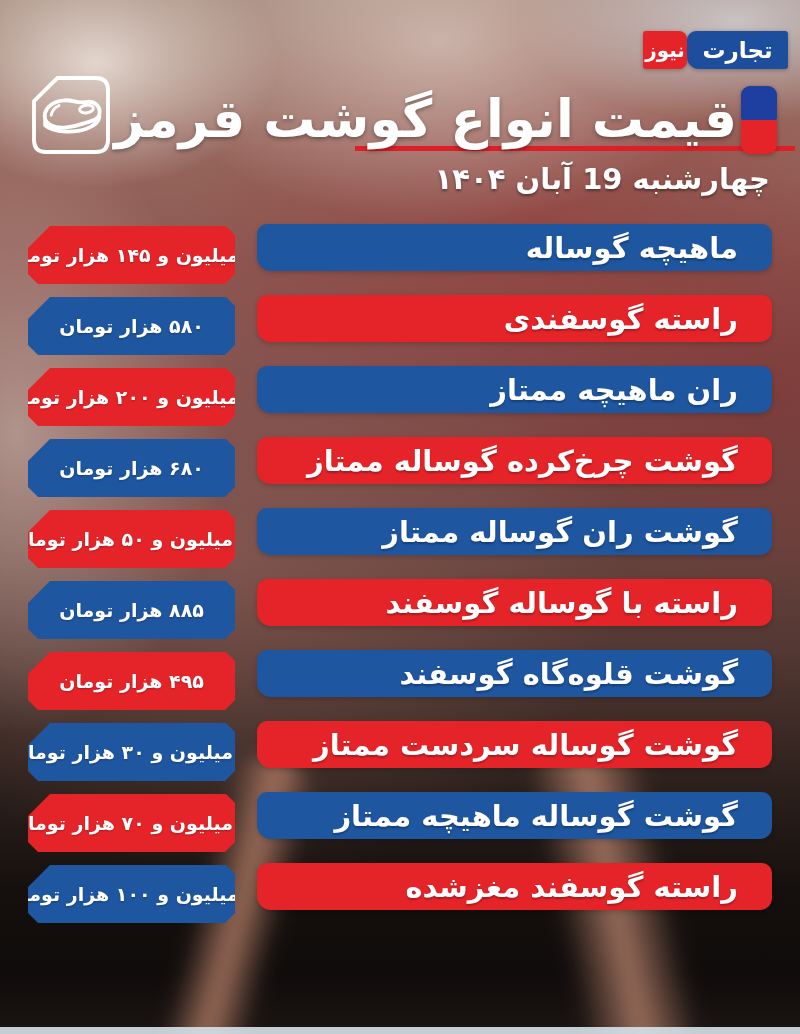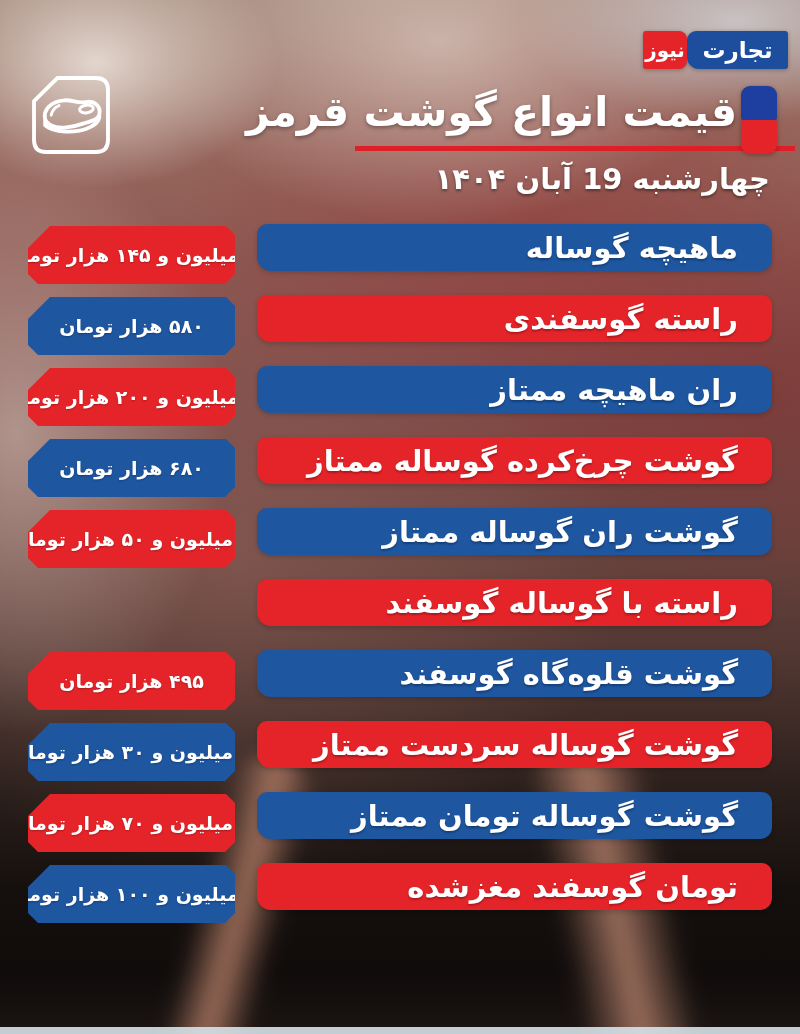--- a/index.html
+++ b/index.html
@@ -35,21 +35,21 @@
   .brand-blue{background:var(--c-logo-blue);width:101px;border-radius:9px 3px 3px 12px;font-size:23px;}
   .brand-red{background:var(--c-red);width:44px;border-radius:3px 8px 8px 3px;font-size:20px;}
 
   .meat-badge{position:absolute;left:28px;top:70px;width:86px;height:90px;}
   .meat-badge svg{width:100%;height:100%;}
 
   .title-underline{position:absolute;top:146px;right:5px;left:355px;height:5px;
     background:var(--c-underline);z-index:1;}
   .page-title{
     position:absolute;top:88px;right:63px;margin:0;z-index:2;
-    color:#fff;font-size:41px;font-weight:bold;line-height:1.2;white-space:nowrap;
+    color:#fff;font-size:52px;font-weight:bold;line-height:1.2;white-space:nowrap;
     text-shadow:0 2px 4px rgba(0,0,0,.35);
   }
   .title-pill{position:absolute;top:86px;right:23px;width:36px;height:68px;z-index:3;
     display:flex;flex-direction:column;filter:drop-shadow(0 1px 2px rgba(0,0,0,.3));}
   .title-pill .pill-blue{flex:1;background:var(--c-pill-blue);border-radius:9px 9px 2px 2px;}
   .title-pill .pill-red{flex:1;background:var(--c-red);border-radius:2px 2px 9px 9px;}
   .date{
     position:absolute;top:162px;right:30px;color:#fff;font-size:29px;font-weight:bold;
     white-space:nowrap;text-shadow:0 2px 3px rgba(0,0,0,.4);
   }
@@ -135,37 +135,38 @@
       <div class="price blue">۶۸۰ هزار تومان</div>
       <div class="label red">گوشت چرخ‌کرده گوساله ممتاز</div>
     </div>
 
     <div class="row">
       <div class="price red">۱ میلیون و ۵۰ هزار تومان</div>
       <div class="label blue">گوشت ران گوساله ممتاز</div>
     </div>
 
     <div class="row">
+      <div class="price blue">۸۸۵ هزار تومان</div>
       <div class="label red">راسته با گوساله گوسفند</div>
     </div>
 
     <div class="row">
       <div class="price red">۴۹۵ هزار تومان</div>
       <div class="label blue">گوشت قلوه‌گاه گوسفند</div>
     </div>
 
     <div class="row">
       <div class="price blue">۱ میلیون و ۳۰ هزار تومان</div>
       <div class="label red">گوشت گوساله سردست ممتاز</div>
     </div>
 
     <div class="row">
       <div class="price red">۱ میلیون و ۷۰ هزار تومان</div>
-      <div class="label blue">گوشت گوساله تومان ممتاز</div>
+      <div class="label blue">گوشت گوساله ماهیچه ممتاز</div>
     </div>
 
     <div class="row">
       <div class="price blue">۱ میلیون و ۱۰۰ هزار تومان</div>
-      <div class="label red">تومان گوسفند مغزشده</div>
+      <div class="label red">راسته گوسفند مغزشده</div>
     </div>
   </main>
 
 </div>
 
 </body></html>

